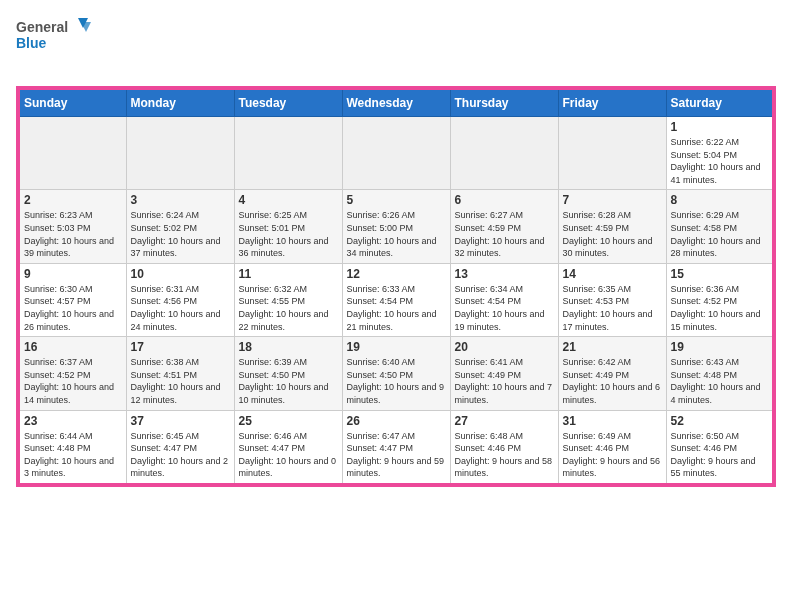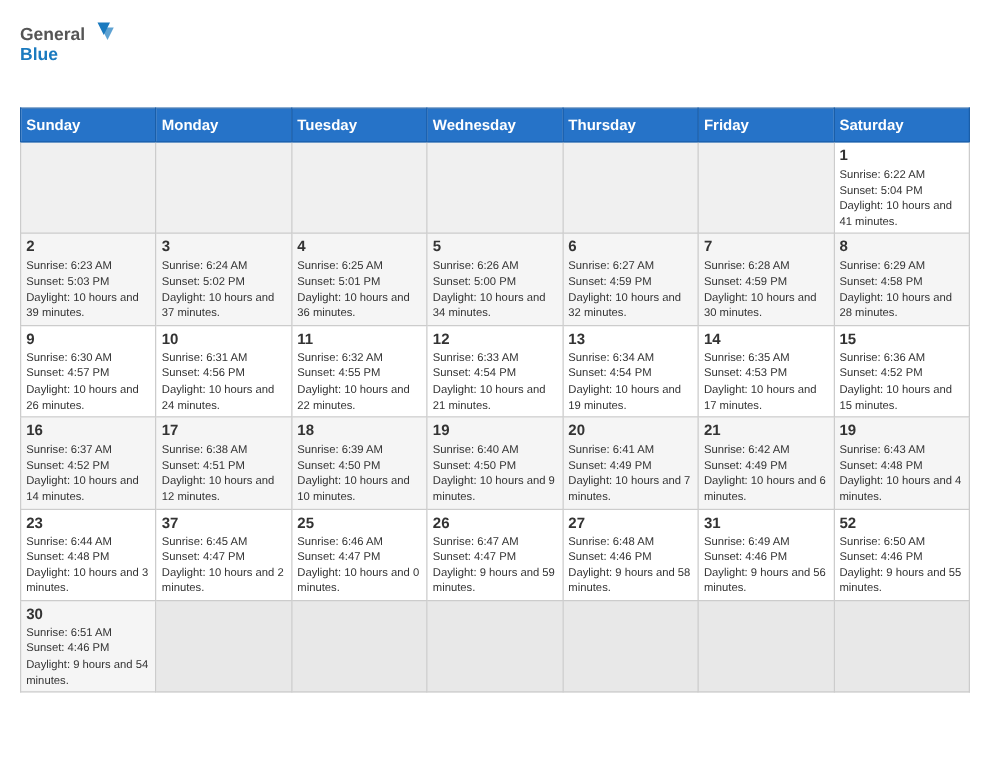--- a/index.html
+++ b/index.html
@@ -29,21 +29,21 @@
       color: #333;
       font-weight: normal;
     }
     .location-title {
       font-size: 16px;
       color: #555;
     }
     .calendar-table {
       width: 100%;
       border-collapse: collapse;
-      border: 1px solid #ec4899;
+      border: 4px solid #ec4899;
       margin-top: 25px;
     }
     .calendar-table th {
       background-color: #2673c8;
       color: #fff;
       font-size: 12px;
       font-weight: bold;
       padding: 6px 4px;
       border: 1px solid #1a5ea8;
       text-align: left;
@@ -234,26 +234,14 @@
         </td>
         <td>
           <span class="day-number">31</span>
           <div class="day-info">Sunrise: 6:49 AM<br>Sunset: 4:46 PM<br>Daylight: 9 hours and 56 minutes.</div>
         </td>
         <td>
           <span class="day-number">52</span>
           <div class="day-info">Sunrise: 6:50 AM<br>Sunset: 4:46 PM<br>Daylight: 9 hours and 55 minutes.</div>
         </td>
       </tr>
-      <tr class="alt-row">
-        <td>
-          <span class="day-number">30</span>
-          <div class="day-info">Sunrise: 6:51 AM<br>Sunset: 4:46 PM<br>Daylight: 9 hours and 54 minutes.</div>
-        </td>
-        <td class="empty"></td>
-        <td class="empty"></td>
-        <td class="empty"></td>
-        <td class="empty"></td>
-        <td class="empty"></td>
-        <td class="empty"></td>
-      </tr>
     </tbody>
 </table>
 
 </body></html>

